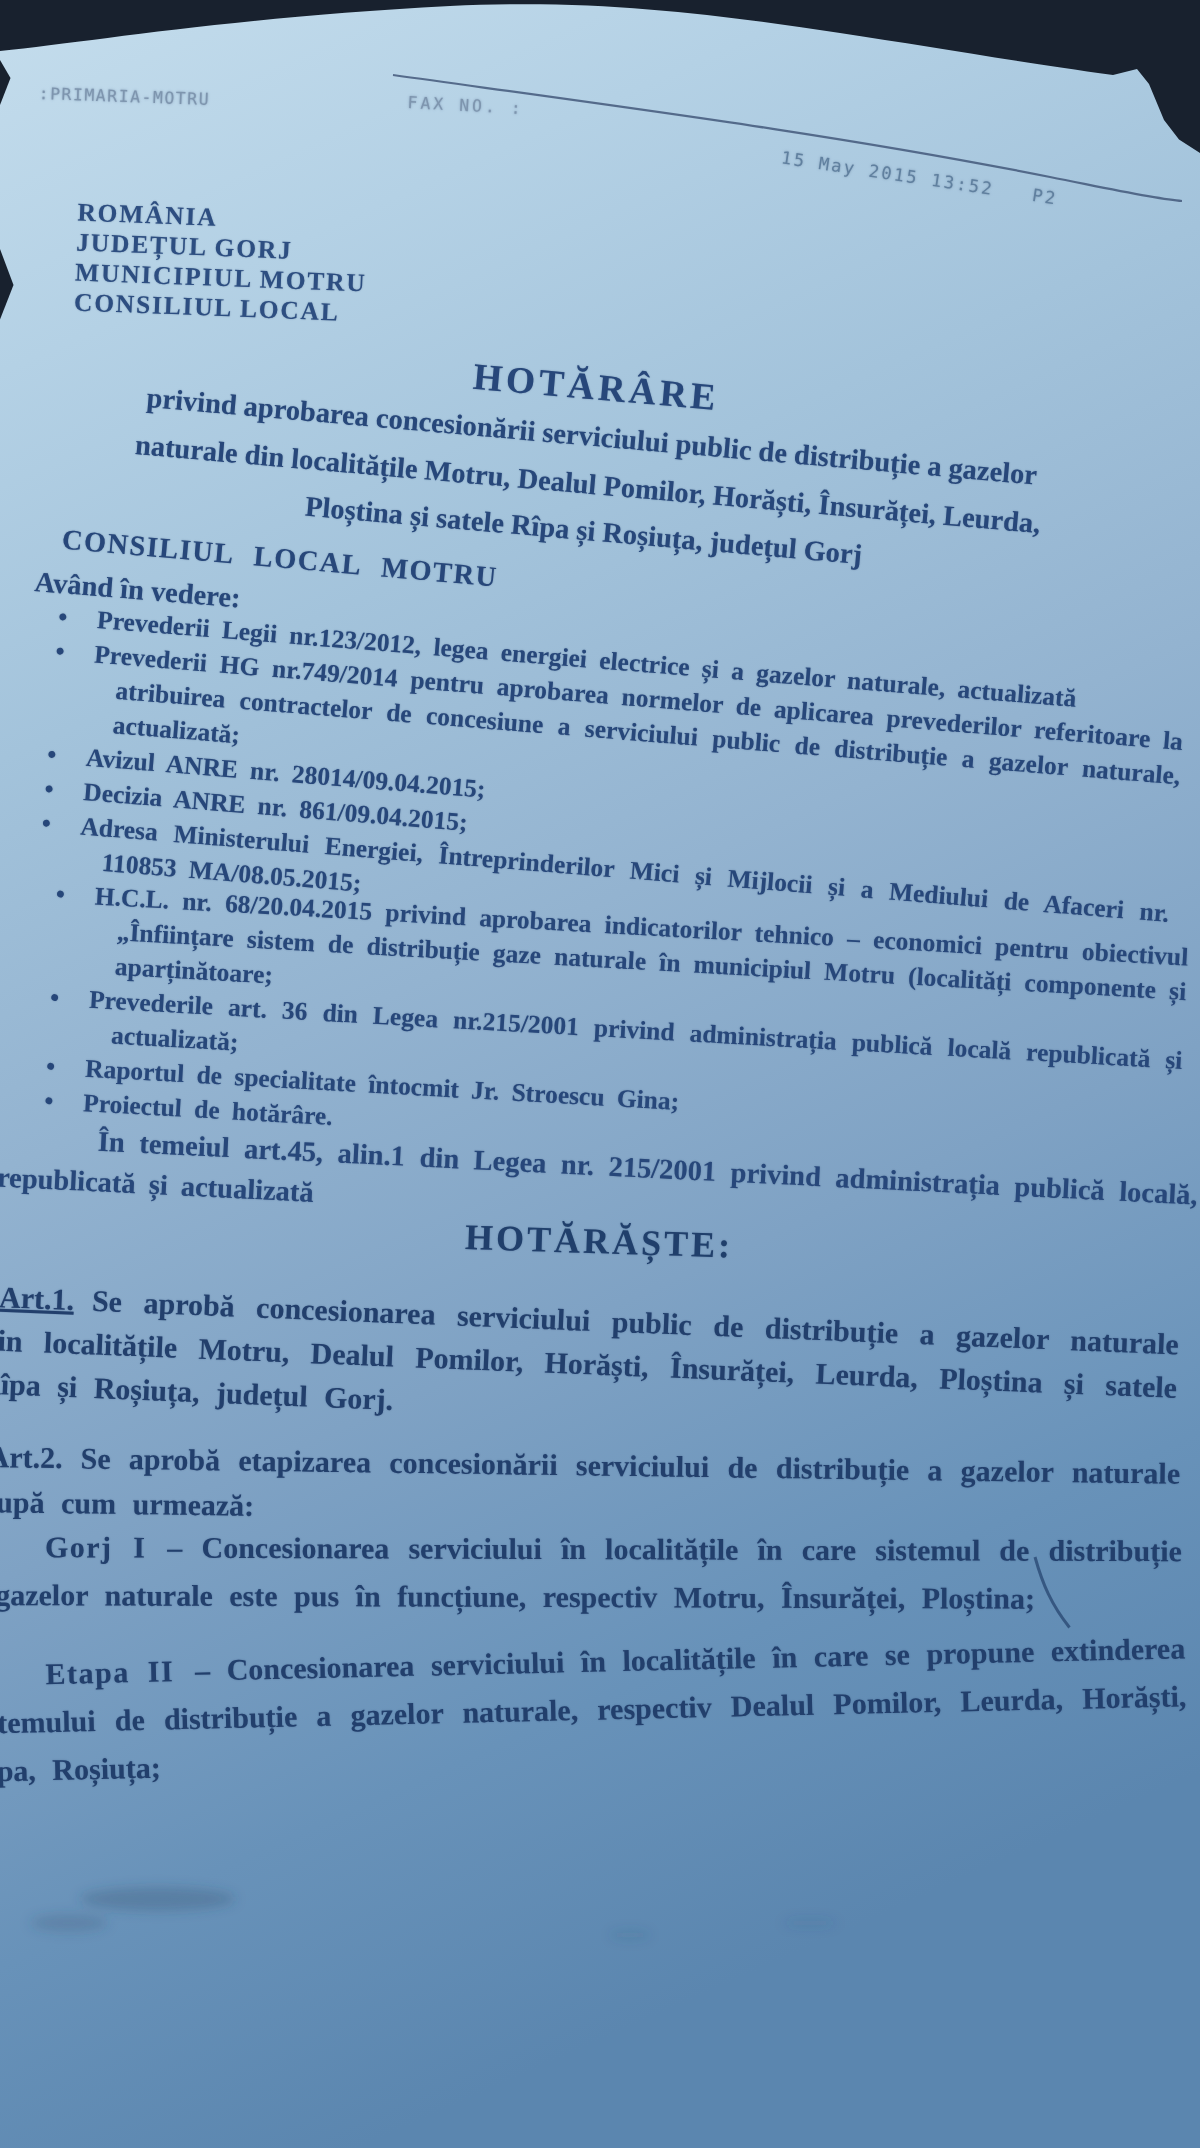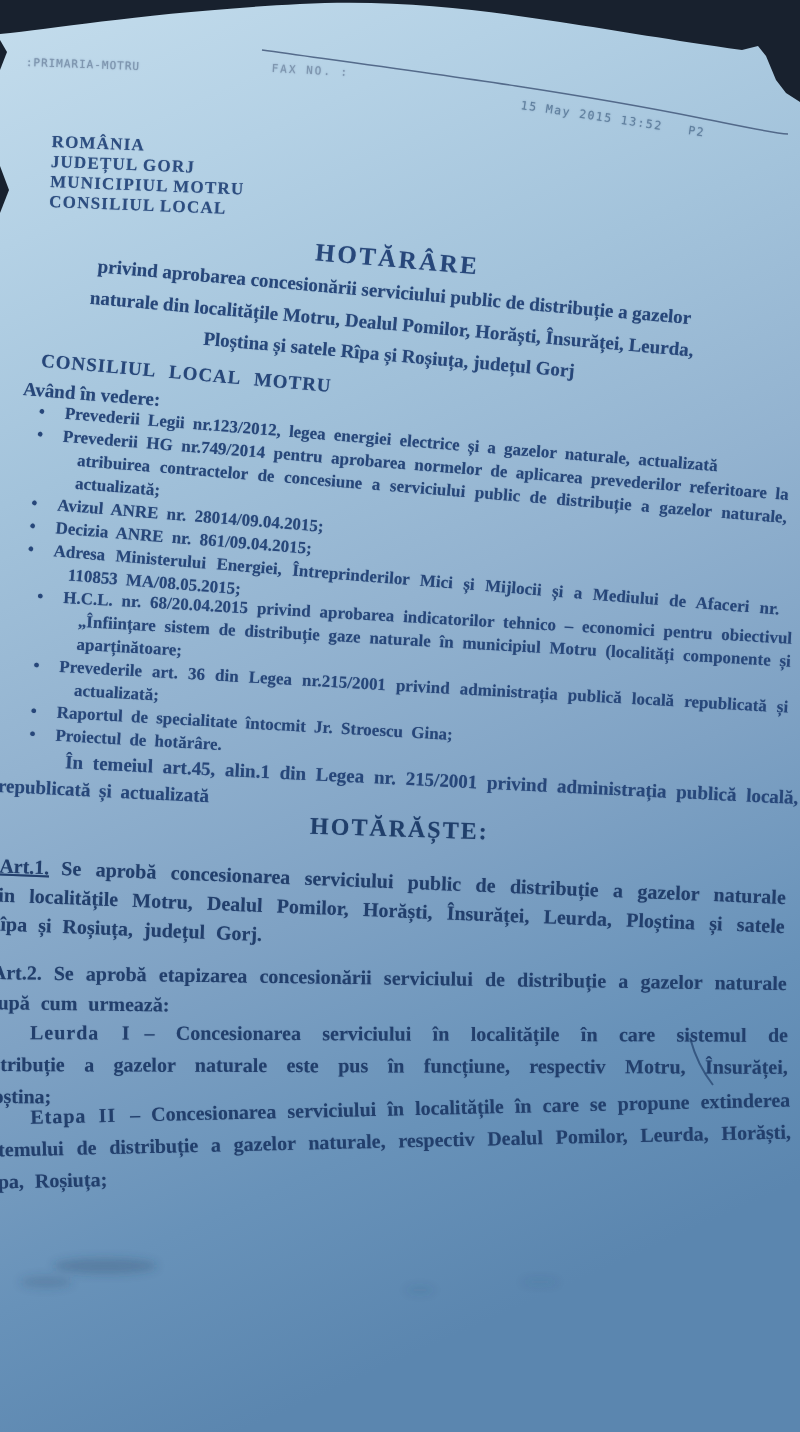--- a/index.html
+++ b/index.html
@@ -117,17 +117,17 @@
   </div>
 
   <div class="txt temeiul">În temeiul art.45, alin.1 din Legea nr. 215/2001 privind administrația publică locală, republicată și actualizată</div>
 
   <div class="txt hot">HOTĂRĂȘTE:</div>
 
   <div class="txt para art1"><span class="albl u">Art.1.</span><span>Se aprobă concesionarea serviciului public de distribuție a gazelor naturale din localitățile  Motru, Dealul Pomilor, Horăști, Însurăței, Leurda, Ploștina și satele Rîpa și Roșiuța, județul Gorj.</span></div>
 
   <div class="txt para art2"><span class="albl">Art.2.</span><span>Se aprobă etapizarea concesionării serviciului de distribuție a gazelor naturale după cum urmează:</span></div>
 
-  <div class="txt para et1"><span class="slbl">Leurda I</span><span>–  Concesionarea serviciului în localitățile în care sistemul de distribuție a gazelor naturale este pus în funcțiune, respectiv  Motru, Însurăței, Ploștina;</span></div>
+  <div class="txt para et1"><span class="slbl">Gorj I</span><span>–  Concesionarea serviciului în localitățile în care sistemul de distribuție a gazelor naturale este pus în funcțiune, respectiv  Motru, Însurăței, Ploștina;</span></div>
 
   <div class="txt para et2"><span class="slbl">Etapa II</span><span>–  Concesionarea serviciului în localitățile în care se propune extinderea sistemului de distribuție a gazelor naturale, respectiv  Dealul Pomilor, Leurda, Horăști, Rîpa, Roșiuța;</span></div>
 
 </div>
 
 </body></html>

